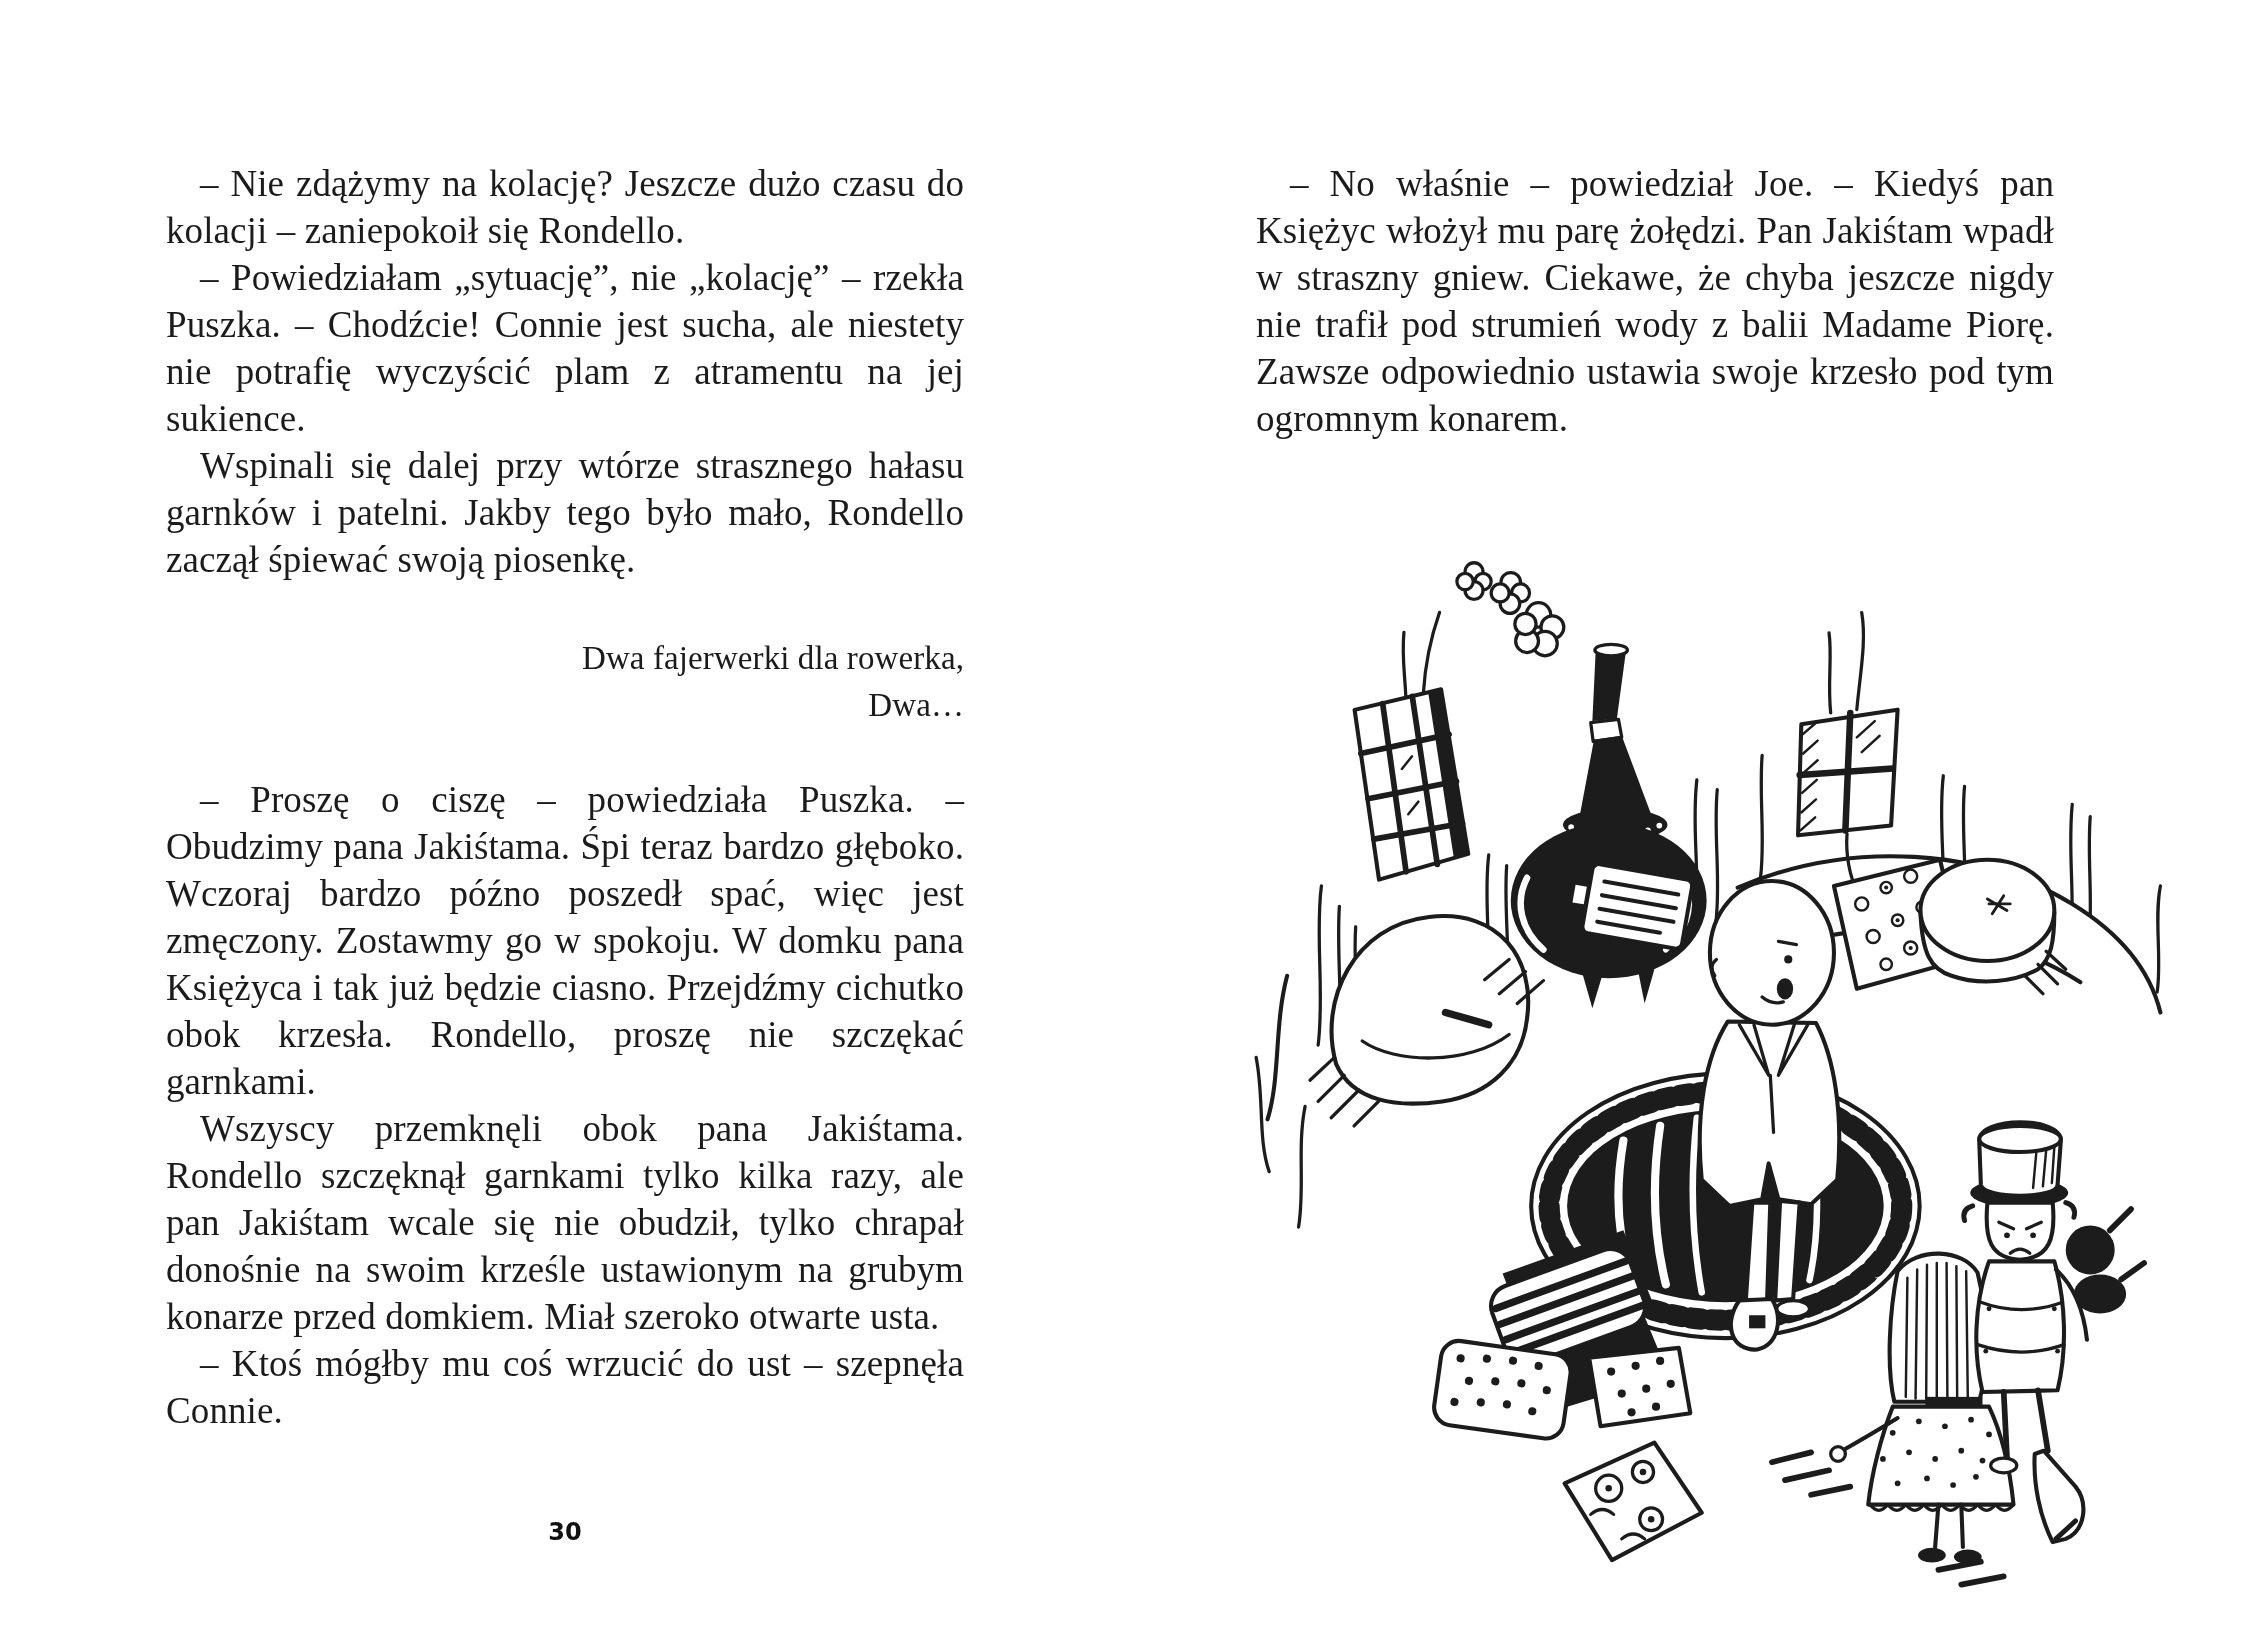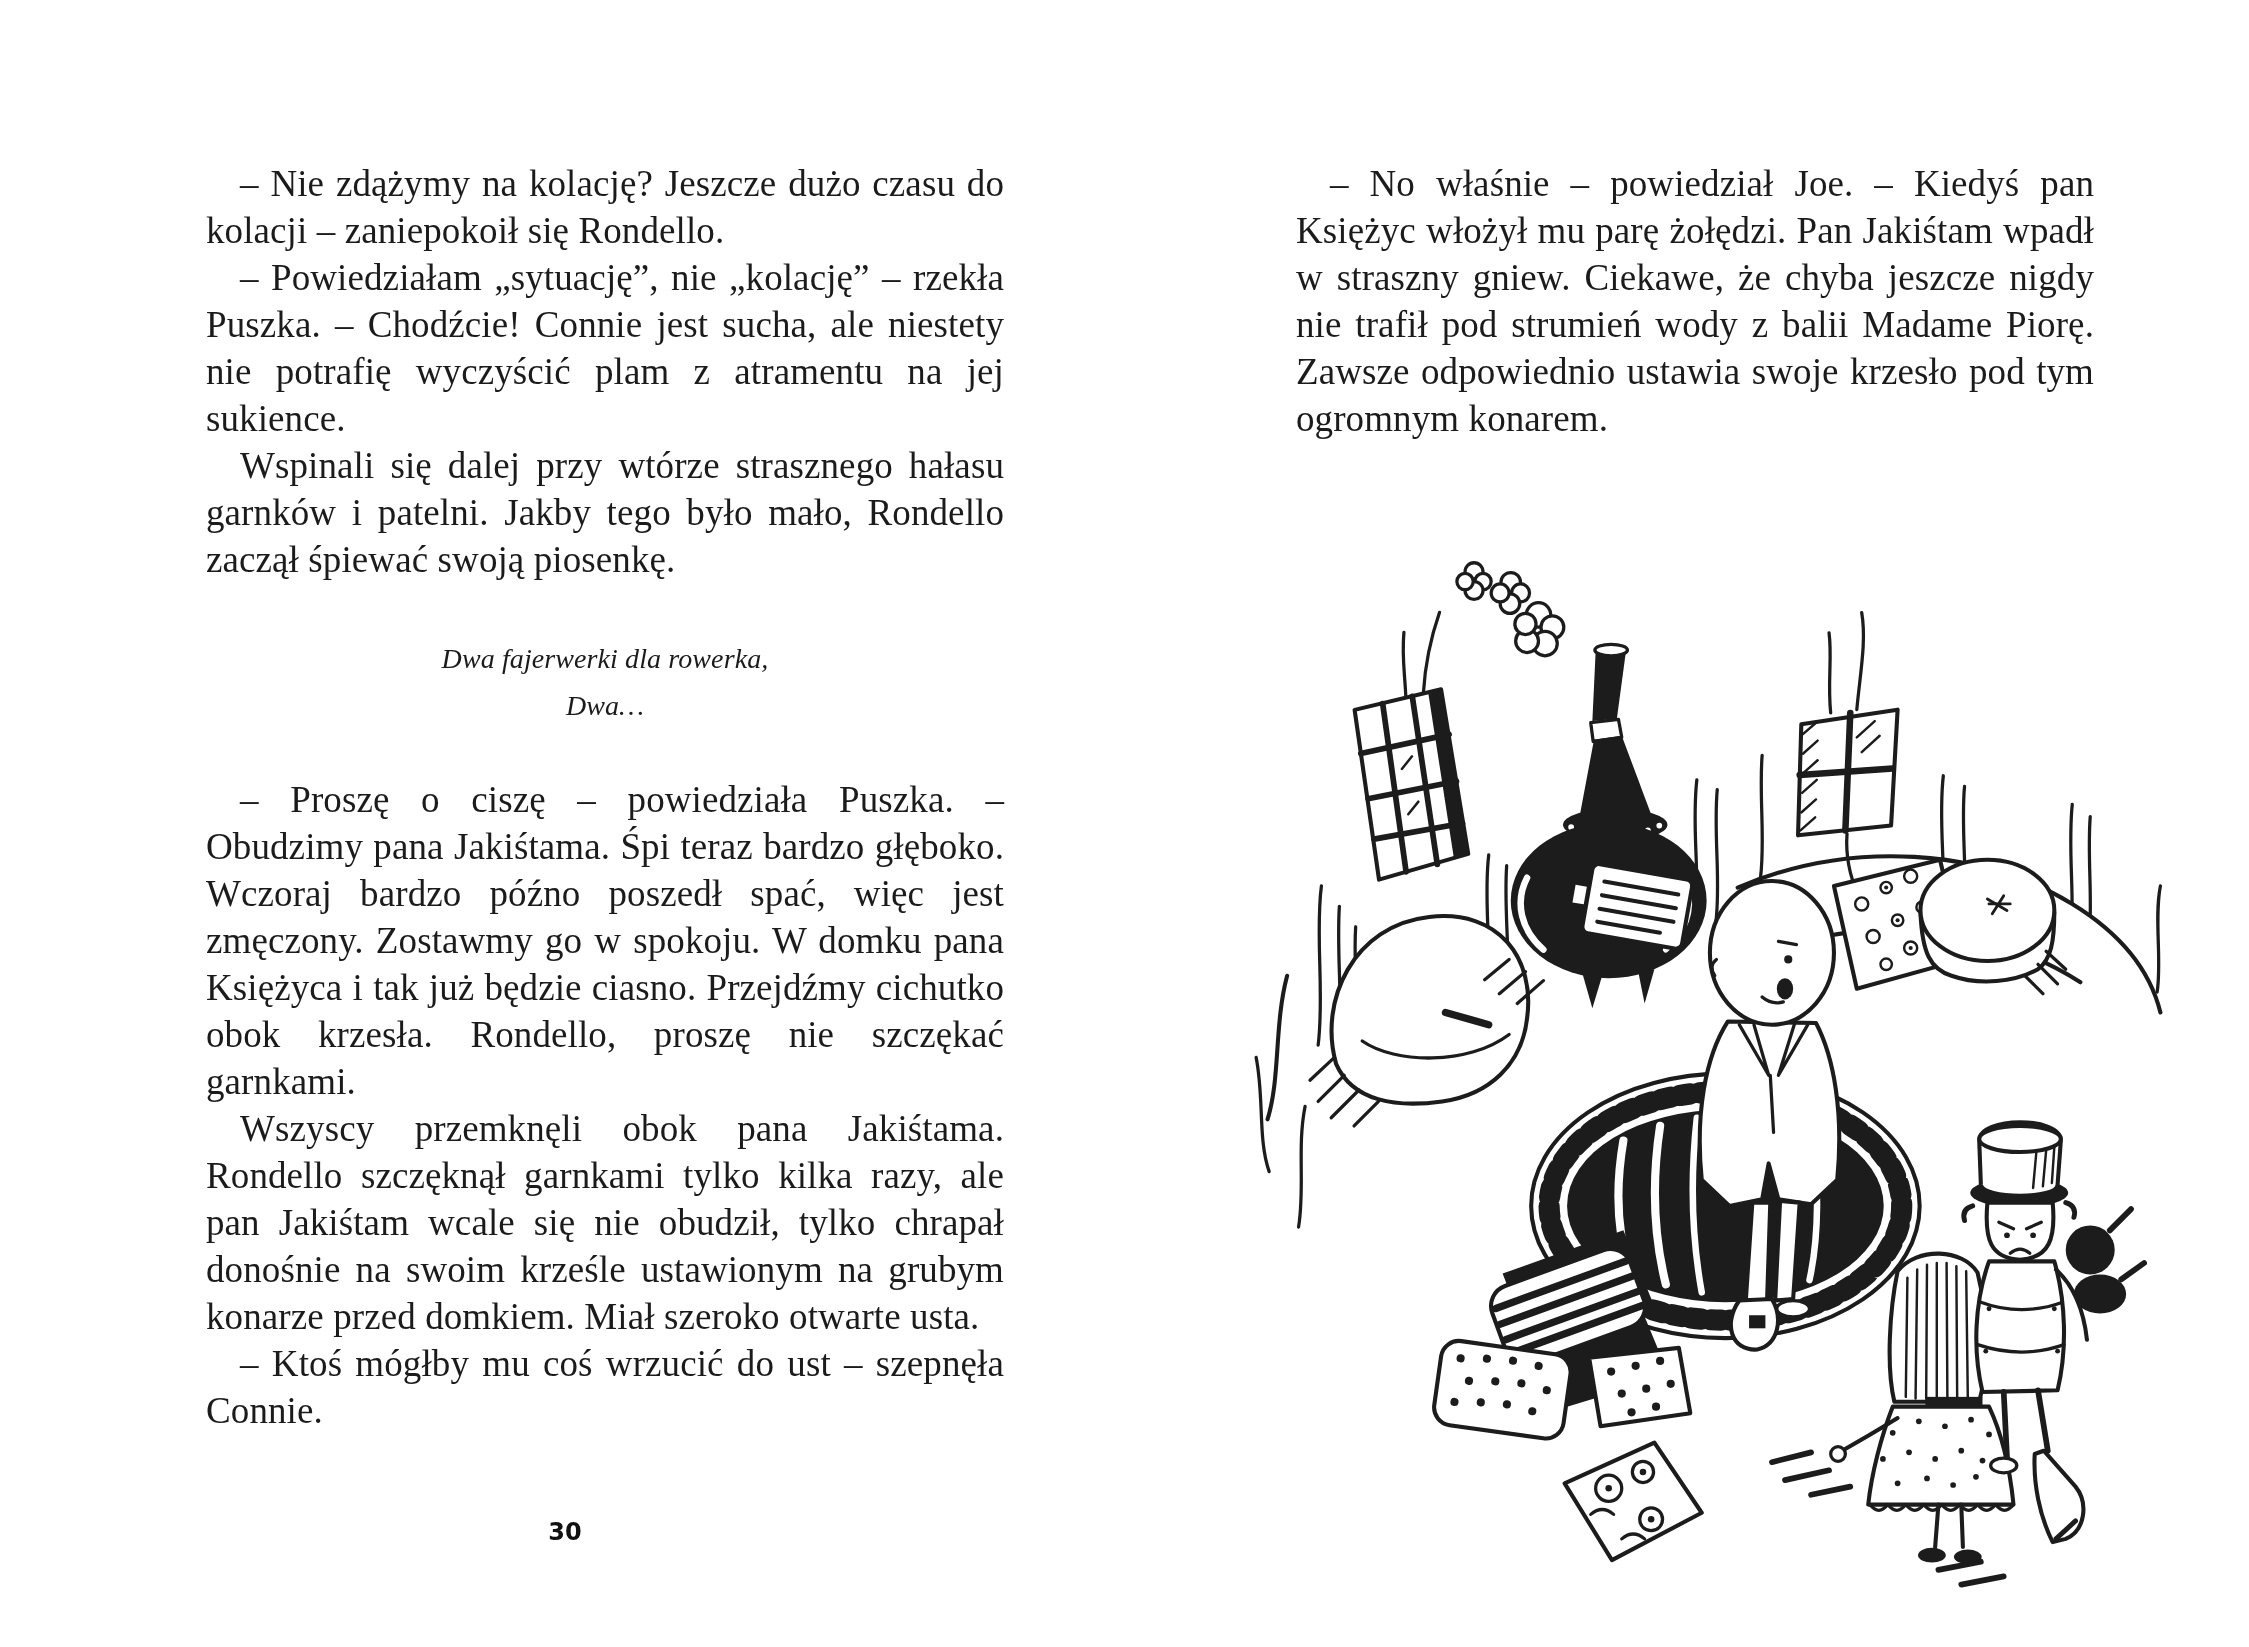--- a/index.html
+++ b/index.html
@@ -6,28 +6,28 @@
   body{
     width:2250px;height:1647px;background:#e9e9e9;
     font-family:"Liberation Serif", serif;
   }
   .spread{
     position:relative;width:2250px;height:1647px;background:#ffffff;
     color:#1b1b1b;overflow:hidden;
   }
   .textcol{
     position:absolute;width:798px;font-size:37px;line-height:47px;
-    text-align:justify;letter-spacing:0.1px;margin-left:40px;
+    text-align:justify;letter-spacing:0.1px;
   }
   .textcol.left{left:166px;top:160px;}
   .textcol.right{left:1256px;top:160px;}
   .textcol p{margin:0;text-indent:34px;}
   .verse{
-    margin:52px 0 47px 0;text-align:center;font-style:italic;
-    font-size:28px;line-height:47px;
+    margin:52px 0 47px 0;text-align:right;
+    font-size:33px;line-height:47px;
   }
   .verse div{text-indent:0;}
   .pagenum{
     position:absolute;left:166px;top:1518px;width:798px;text-align:center;
     font-family:"DejaVu Sans", sans-serif;font-weight:bold;font-size:24px;
     color:#111;
   }
   figure.illu{
     position:absolute;left:1238px;top:535px;width:934px;height:1061px;margin:0;
   }

